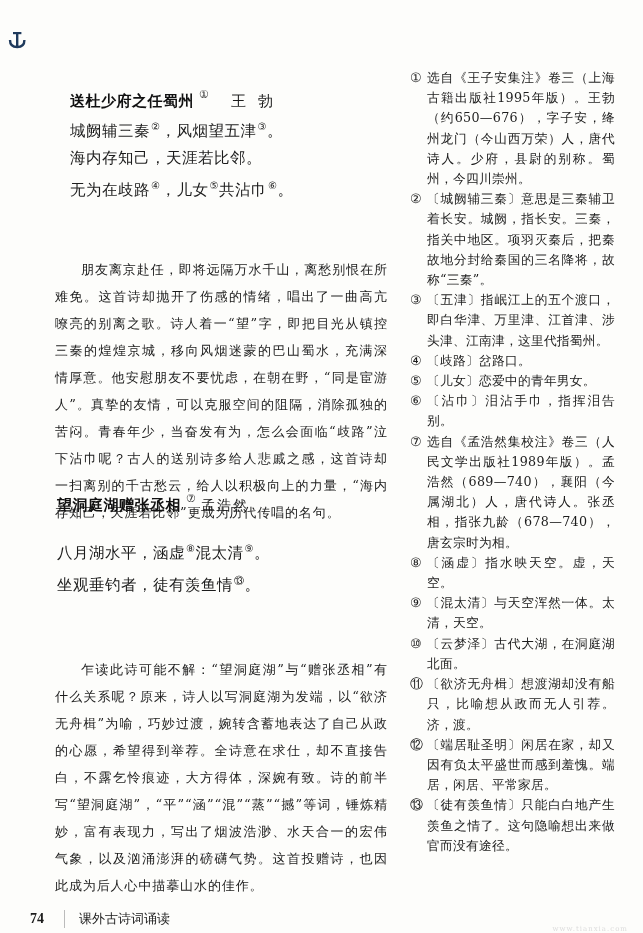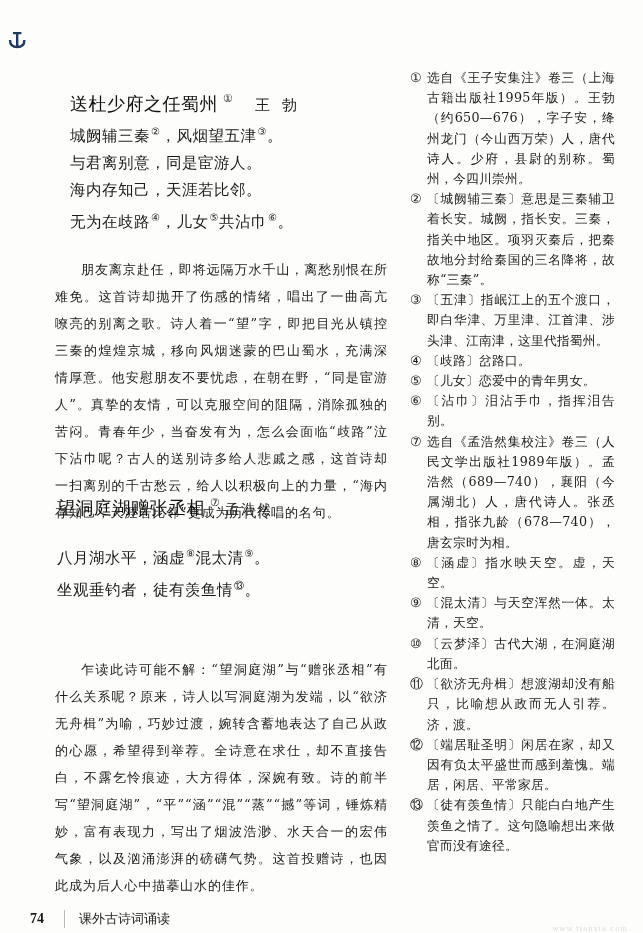--- a/index.html
+++ b/index.html
@@ -6,21 +6,21 @@
   body {
     width: 643px; height: 933px; overflow: hidden;
     background: #fdfdfb;
     font-family: "DejaVu Serif", "Liberation Serif", serif;
     color: #1c1c1c;
     position: relative;
   }
   .anchor-icon { position: absolute; left: 8px; top: 30px; width: 18px; height: 20px; }
   .main { position: absolute; left: 55px; top: 0; width: 335px; }
   .poem-title-row { display: flex; align-items: baseline; white-space: nowrap; }
-  .poem-title { font-family: "DejaVu Sans", "Liberation Sans", sans-serif; font-weight: normal; font-size: 18px; letter-spacing: 0.5px; color: #111; }
+  .poem-title { font-family: "DejaVu Sans", "Liberation Sans", sans-serif; font-weight: bold; font-size: 15px; letter-spacing: 0.5px; color: #111; }
   .sup { font-size: 10px; vertical-align: super; margin-left: 1px; }
   .title-note { font-size: 11px; position: relative; top: -8px; margin-left: 5px; }
   .author { font-size: 15px; margin-left: 22px; letter-spacing: 12px; }
   .author2 { font-size: 14px; margin-left: 5px; letter-spacing: 2px; }
   .poem-line { font-size: 15.5px; line-height: 27px; letter-spacing: 0.5px; white-space: nowrap; }
   .prose { font-size: 13px; line-height: 27px; text-align: justify; letter-spacing: 0.9px; text-indent: 2em; margin: 0; }
   .notes { position: absolute; left: 410px; top: 68px; width: 205px; font-size: 12.7px; line-height: 20.2px; }
   .note { display: flex; }
   .note-num { width: 17px; flex: none; font-size: 13px; }
   .note-body { flex: 1; text-align: justify; letter-spacing: 0.3px; }
@@ -43,21 +43,20 @@
   <div style="position:absolute; top:92px; left:15px; width:320px;">
     <div class="poem-title-row">
       <span class="poem-title">送杜少府之任蜀州</span>
       <span class="title-note">①</span>
       <span class="author">王勃</span>
     </div>
     <div style="margin-top:2px;">
       <div class="poem-line">
         <span>城阙辅三秦</span><span class="sup">②</span><span>，风烟望五津</span><span class="sup">③</span><span>。</span>
       </div>
-      <div class="poem-line"><span>与君离别意，同是宦游人。</span></div>
       <div class="poem-line"><span>海内存知己，天涯若比邻。</span></div>
       <div class="poem-line">
         <span>无为在歧路</span><span class="sup">④</span><span>，儿女</span><span class="sup">⑤</span><span>共沾巾</span><span class="sup">⑥</span><span>。</span>
       </div>
     </div>
   </div>
 
   <p class="prose" style="position:absolute; top:256px; left:0; width:333px;">朋友离京赴任，即将远隔万水千山，离愁别恨在所难免。这首诗却抛开了伤感的情绪，唱出了一曲高亢嘹亮的别离之歌。诗人着一“望”字，即把目光从镇控三秦的煌煌京城，移向风烟迷蒙的巴山蜀水，充满深情厚意。他安慰朋友不要忧虑，在朝在野，“同是宦游人”。真挚的友情，可以克服空间的阻隔，消除孤独的苦闷。青春年少，当奋发有为，怎么会面临“歧路”泣下沾巾呢？古人的送别诗多给人悲戚之感，这首诗却一扫离别的千古愁云，给人以积极向上的力量，“海内存知己，天涯若比邻”更成为历代传唱的名句。</p>
 
   <div style="position:absolute; top:496px; left:2px; width:330px;">

